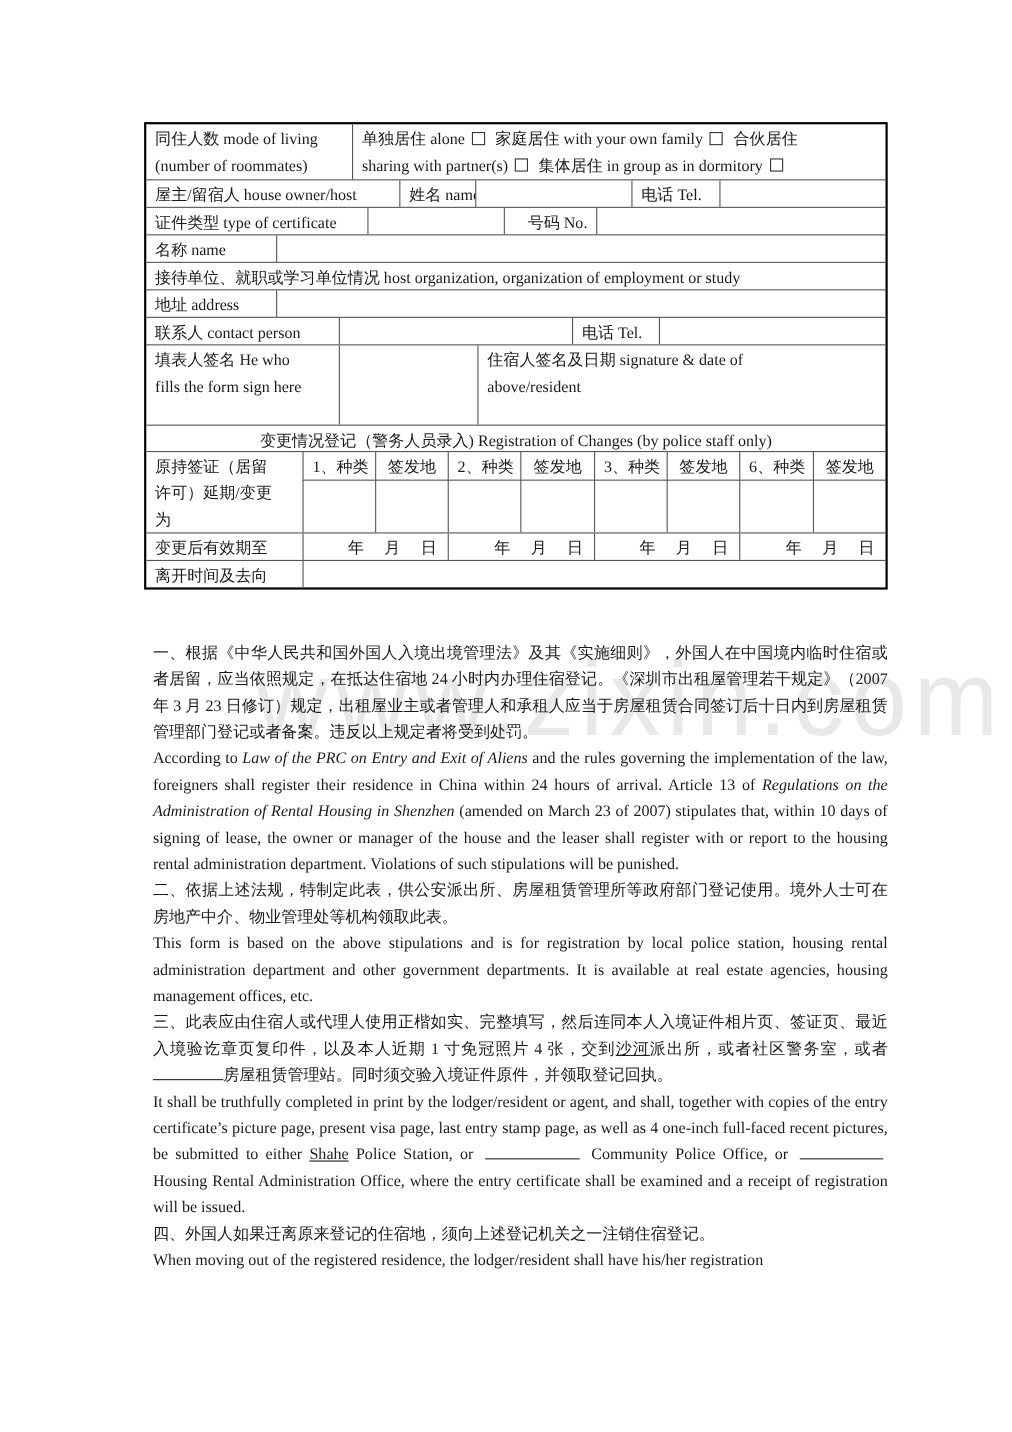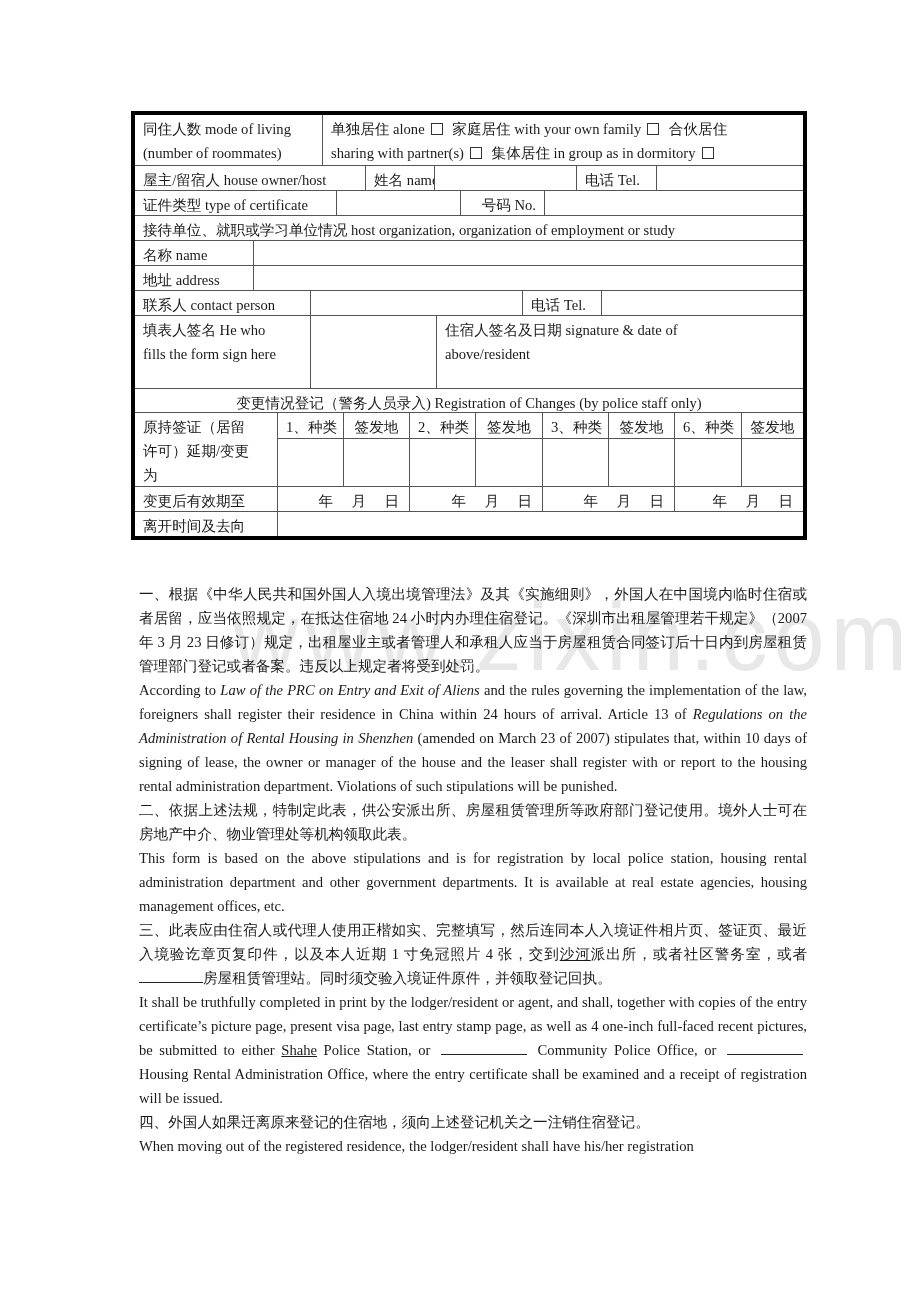--- a/index.html
+++ b/index.html
@@ -1,19 +1,19 @@
 <!DOCTYPE html>
 <html><head>
 <meta charset="utf-8">
 <style>
   html, body { margin:0; padding:0; background:#ffffff; }
   body { width:920px; height:1302px; position:relative; overflow:hidden;
          font-family:"Liberation Serif","DejaVu Serif",serif; color:#1a1a1a; }
   .page { position:absolute; left:0; top:0; width:920px; height:1302px; }
-  .form-table { position:absolute; left:131px; top:111px; width:676px; border:4px solid #000000; box-sizing:border-box; }
+  .form-table { position:absolute; left:131px; top:111px; width:676px; border:2px solid #000000; box-sizing:border-box; }
   .row { position:relative; border-top:1px solid #555; box-sizing:border-box; }
   .row:first-child { border-top:none; }
   .cell { position:absolute; top:0; bottom:0; box-sizing:border-box; border-left:1px solid #555; padding:2px 8px; font-size:14.6px; line-height:24px; white-space:nowrap; overflow:hidden; }
   .cell.first { border-left:none; }
   .cell.center { text-align:center; }
   .cell.wrap { white-space:normal; }
   .cell.date { display:flex; justify-content:flex-end; gap:0; padding-right:10px; }
   .date span { display:inline-block; width:33px; text-align:right; }
   .sub-row { position:absolute; left:0; right:0; border-top:1px solid #555; }
   .checkbox { display:inline-block; width:10px; height:10px; border:1px solid #333; margin:0 6px 0 6px; vertical-align:-1px; }
@@ -59,26 +59,26 @@
 
 
     <div class="row" style="height:25px;">
       <div class="cell first" style="left:0;width:201px;">证件类型 type of certificate</div>
       <div class="cell" style="left:201px;width:124px;"></div>
       <div class="cell" style="left:325px;width:84px;text-align:right;">号码 No.</div>
       <div class="cell" style="left:409px;right:0;"></div>
     </div>
 
     <div class="row" style="height:25px;">
-      <div class="cell first" style="left:0;right:0;">接待单位、就职或学习单位情况 host organization, organization of employment or study</div>
+      <div class="cell first" style="left:0;width:118px;">名称 name</div>
+      <div class="cell" style="left:118px;right:0;"></div>
     </div>
 
     <div class="row" style="height:25px;">
-      <div class="cell first" style="left:0;width:118px;">名称 name</div>
-      <div class="cell" style="left:118px;right:0;"></div>
+      <div class="cell first" style="left:0;right:0;">接待单位、就职或学习单位情况 host organization, organization of employment or study</div>
     </div>
 
     <div class="row" style="height:25px;">
       <div class="cell first" style="left:0;width:118px;">地址 address</div>
       <div class="cell" style="left:118px;right:0;"></div>
     </div>
 
     <div class="row" style="height:25px;">
       <div class="cell first" style="left:0;width:175px;">联系人 contact person</div>
       <div class="cell" style="left:175px;width:212px;"></div>

